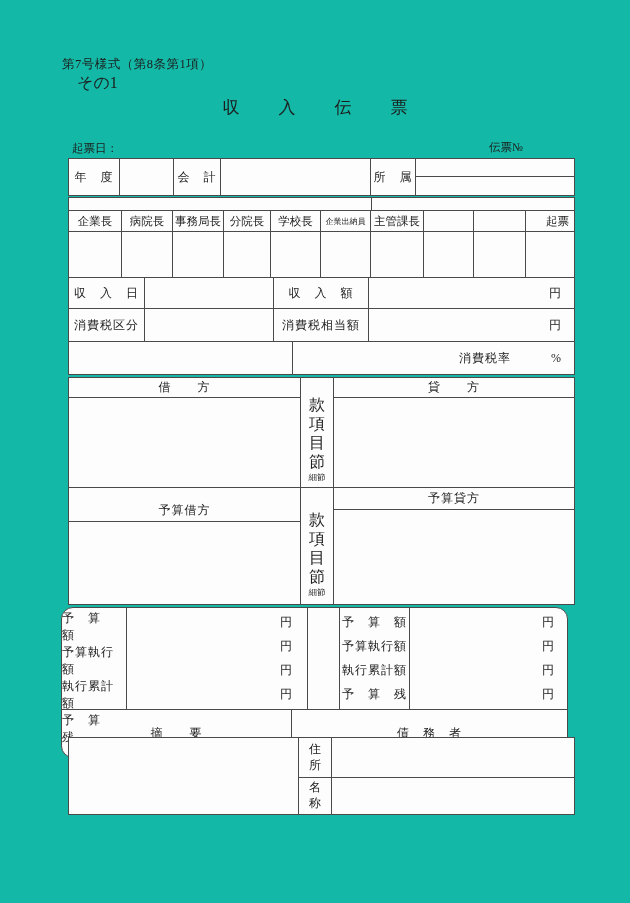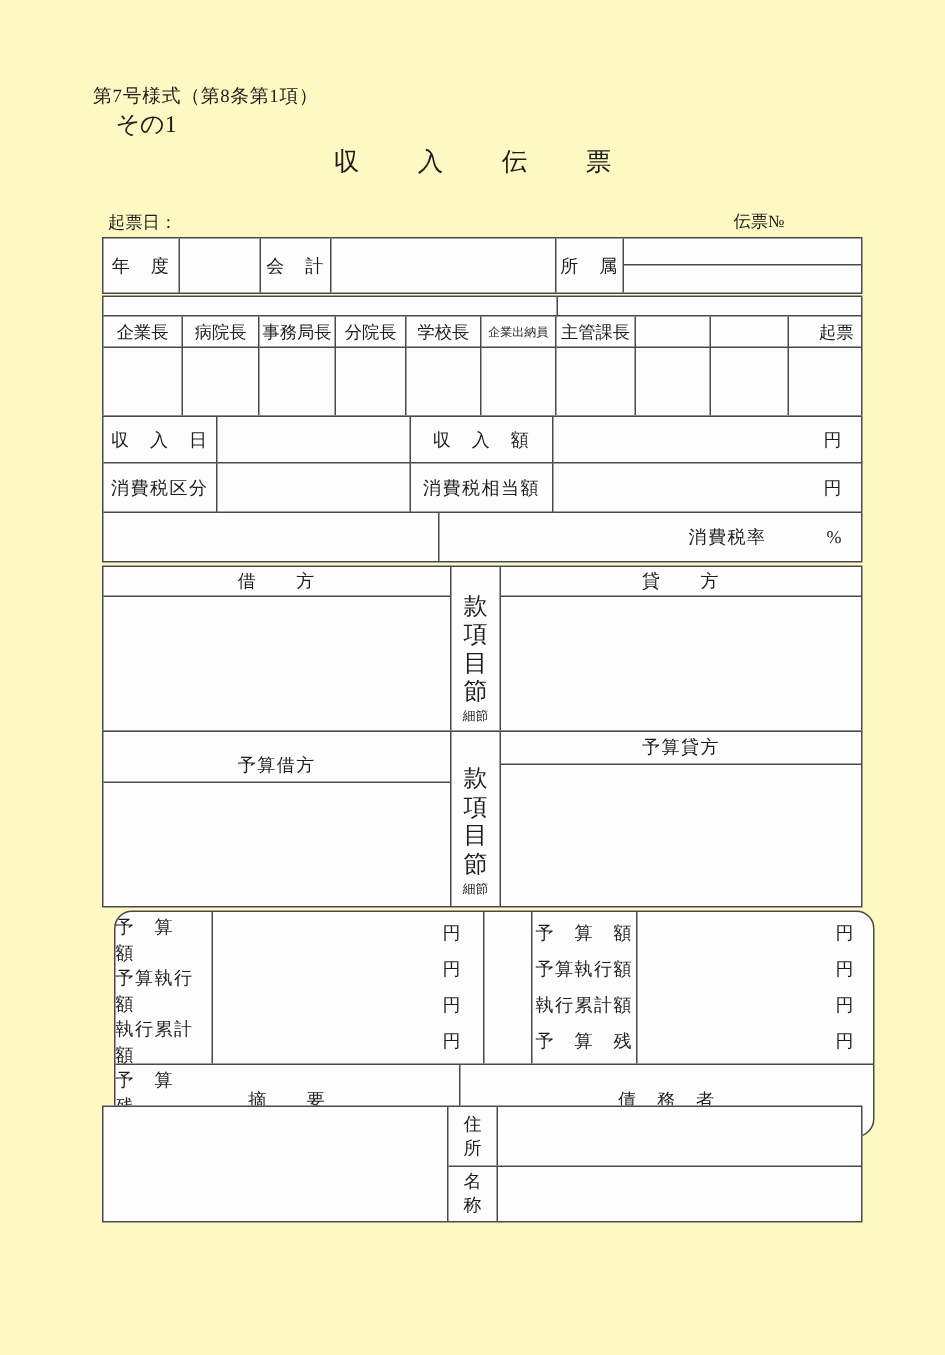--- a/index.html
+++ b/index.html
@@ -1,17 +1,17 @@
 <!DOCTYPE html>
 <html><head>
 <meta charset="utf-8">
 <style>
   html,body{margin:0;padding:0;background:#ffffff;}
   .page{
-    position:relative;width:630px;height:903px;background:#fef9c3;
+    position:relative;width:630px;height:903px;background:#14b8a6;
     font-family:"Liberation Serif","DejaVu Serif",serif;color:#1c1c1c;
     overflow:hidden;
   }
   .abs{position:absolute;}
   .sec{position:absolute;border:1px solid #4a4a4a;box-sizing:border-box;background:#fdfdfd;}
   .row{display:flex;box-sizing:border-box;}
   .col{display:flex;flex-direction:column;box-sizing:border-box;}
   .c{
     box-sizing:border-box;display:flex;align-items:center;justify-content:center;
     font-size:12px;letter-spacing:1px;flex:0 0 auto;overflow:hidden;white-space:nowrap;
@@ -147,21 +147,21 @@
       <span>目</span>
       <span>節</span>
       <span class="xs">細節</span>
     </div>
     <div class="col grow">
       <div class="c bb" style="height:22px;width:100%;">予算貸方</div>
       <div class="grow"></div>
     </div>
   </div>
 
-  <div class="sec col" style="left:76px;top:607px;width:507px;height:151px;border-radius:12px;">
+  <div class="sec col" style="left:61px;top:607px;width:507px;height:151px;border-radius:12px;">
     <div class="row bb" style="height:102px;">
       <div class="bud-col br" style="width:64px;">
         <span>予　算　額</span>
         <span>予算執行額</span>
         <span>執行累計額</span>
         <span>予　算　残</span>
       </div>
       <div class="bud-col right-al br" style="width:166px;padding-right:14px;">
         <span>円</span>
         <span>円</span>

